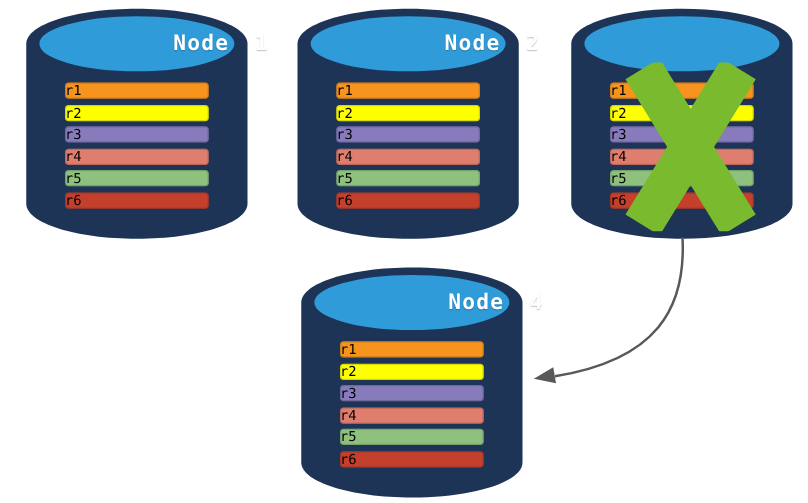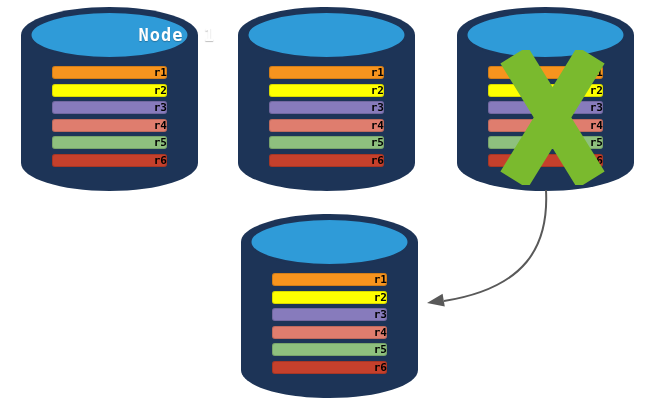--- a/index.html
+++ b/index.html
@@ -16,21 +16,21 @@
   .cyl{position:absolute;left:0;top:0;width:179px;height:186px;display:block;}
   .node-title{
     position:absolute;left:16px;top:19px;width:179px;text-align:right;
     color:var(--node-title,#fff);font-size:17px;font-weight:bold;
     letter-spacing:1px;word-spacing:9px;line-height:20px;
     text-shadow:0 1px 1px rgba(0,0,0,0.25);
   }
   .bars{position:absolute;left:32px;top:60px;width:115px;}
   .bar{
     width:115px;height:13px;margin-bottom:4.5px;border-radius:3px;
-    text-align:right;font-size:11px;font-weight:bold;line-height:13px;
+    text-align:left;font-size:11px;font-weight:normal;line-height:13px;
     color:var(--replica-label,#000);
     box-shadow:inset 0 0 0 1px rgba(0,0,0,0.15);
   }
   .x-overlay{position:absolute;left:41px;top:44px;width:111px;height:135px;display:block;}
   .arrow-layer{position:absolute;left:0;top:0;width:646px;height:402px;pointer-events:none;}
 </style>
 </head>
 <body>
 
 <div class="canvas">
@@ -49,20 +49,21 @@
       <div class="bar" style="background: rgb(142, 192, 126);">r5</div>
       <div class="bar" style="background: rgb(197, 64, 44);">r6</div>
     </div>
   </div>
 
   <div class="node node-2">
     <svg class="cyl" viewBox="0 0 179 186">
       <path d="M1,29 C1,13.5 40.5,1 89.5,1 C138.5,1 178,13.5 178,29 L178,157 C178,172.5 138.5,185 89.5,185 C40.5,185 1,172.5 1,157 Z" fill="var(--cylinder-body)"></path>
       <ellipse cx="89.5" cy="29" rx="79" ry="23" fill="var(--cylinder-top)" stroke="var(--cylinder-body)" stroke-width="2"></ellipse>
     </svg>
+    <div class="node-title">Node 2</div>
     <div class="bars">
       <div class="bar" style="background: rgb(247, 148, 30);">r1</div>
       <div class="bar" style="background: rgb(254, 255, 0);">r2</div>
       <div class="bar" style="background: rgb(135, 123, 188);">r3</div>
       <div class="bar" style="background: rgb(223, 125, 110);">r4</div>
       <div class="bar" style="background: rgb(142, 192, 126);">r5</div>
       <div class="bar" style="background: rgb(197, 64, 44);">r6</div>
     </div>
   </div>
 
@@ -82,20 +83,21 @@
     <svg class="x-overlay" viewBox="0 0 111 135">
       <path d="M17,5 L94,130 M94,5 L17,130" stroke="var(--failure-x)" stroke-width="32" fill="none" stroke-linecap="butt"></path>
     </svg>
   </div>
 
   <div class="node node-4">
     <svg class="cyl" viewBox="0 0 179 186">
       <path d="M1,29 C1,13.5 40.5,1 89.5,1 C138.5,1 178,13.5 178,29 L178,157 C178,172.5 138.5,185 89.5,185 C40.5,185 1,172.5 1,157 Z" fill="var(--cylinder-body)"></path>
       <ellipse cx="89.5" cy="29" rx="79" ry="23" fill="var(--cylinder-top)" stroke="var(--cylinder-body)" stroke-width="2"></ellipse>
     </svg>
+    <div class="node-title">Node 4</div>
     <div class="bars">
       <div class="bar" style="background: rgb(247, 148, 30);">r1</div>
       <div class="bar" style="background: rgb(254, 255, 0);">r2</div>
       <div class="bar" style="background: rgb(135, 123, 188);">r3</div>
       <div class="bar" style="background: rgb(223, 125, 110);">r4</div>
       <div class="bar" style="background: rgb(142, 192, 126);">r5</div>
       <div class="bar" style="background: rgb(197, 64, 44);">r6</div>
     </div>
   </div>
 

